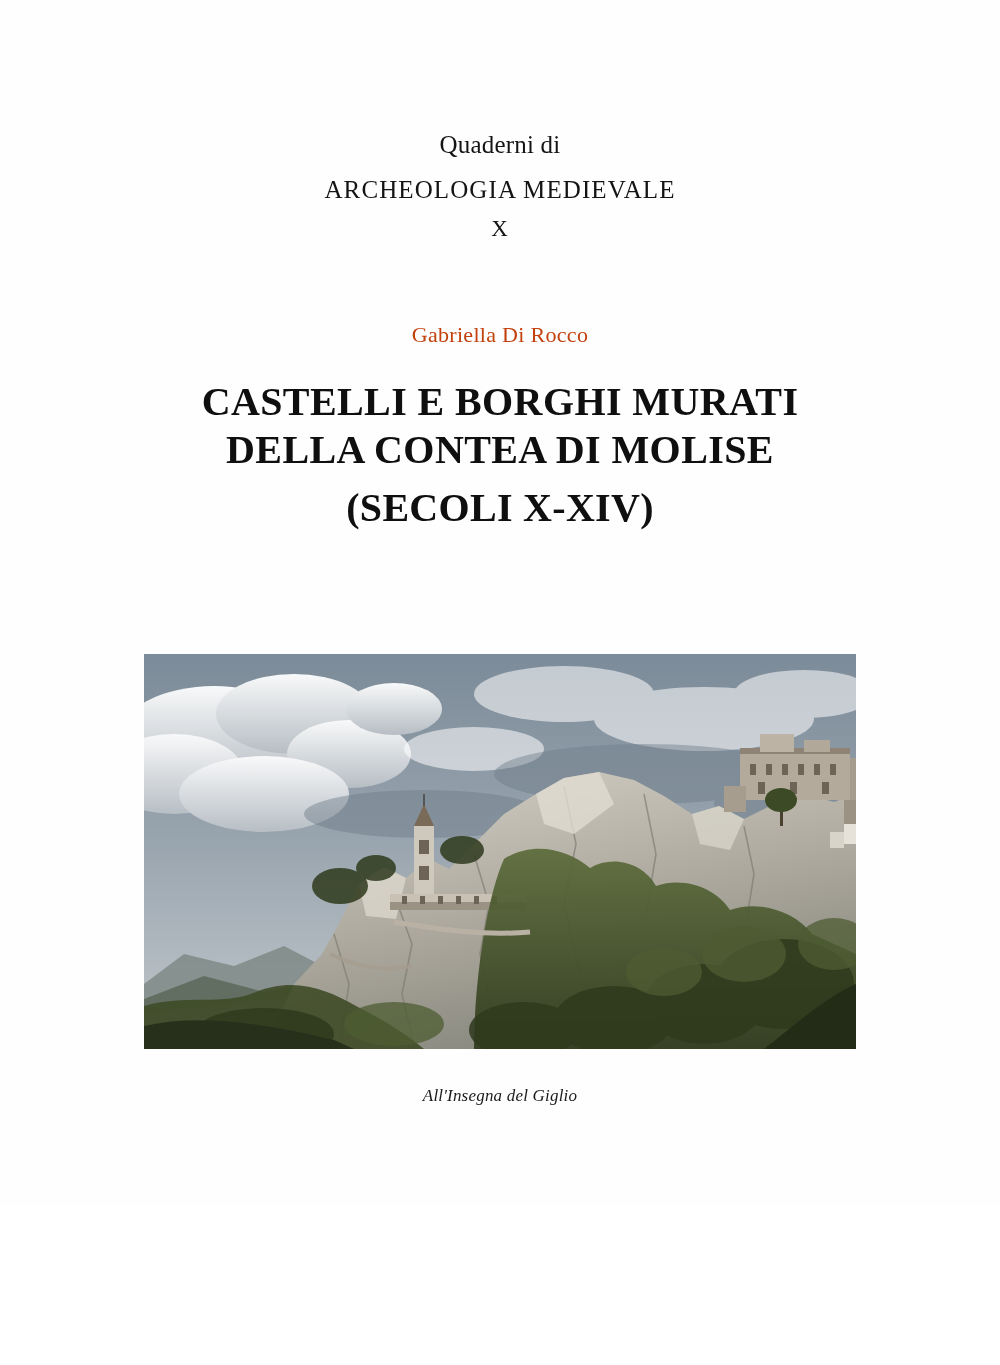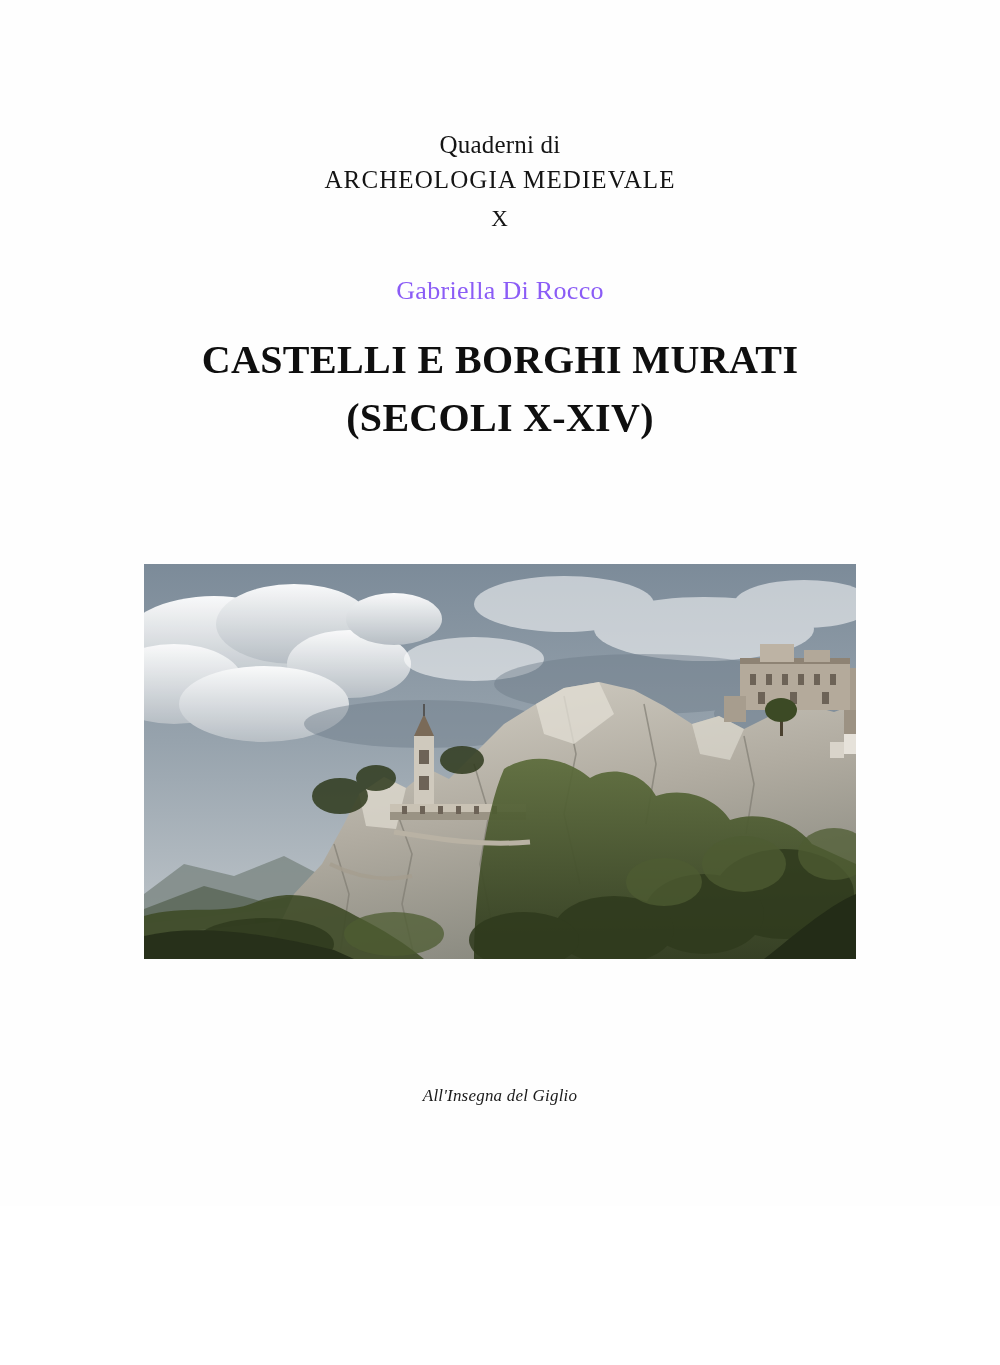--- a/index.html
+++ b/index.html
@@ -34,35 +34,35 @@
   }
   .series-line-1 {
     font-size: 25px;
     letter-spacing: 0.2px;
     color: #141414;
   }
   .series-line-2 {
     font-size: 25px;
     letter-spacing: 1.1px;
     color: #141414;
-    margin-top: 0;
+    margin-top: 10px;
   }
   .series-volume {
     font-size: 23px;
     letter-spacing: 1px;
     margin-top: 6px;
     color: #141414;
   }
 
   
   .author {
-    margin-top: 41px;
-    font-size: 26px;
+    margin-top: 77px;
+    font-size: 22px;
     letter-spacing: 0.3px;
-    color: #8b5cf6;
+    color: #c2410c;
     text-align: center;
   }
 
   
   .title-block {
     margin-top: 30px;
     text-align: center;
     line-height: 1.2;
   }
   .title-line {
@@ -113,20 +113,21 @@
   <div class="series">
     <div class="series-line-1">Quaderni di</div>
     <div class="series-line-2">ARCHEOLOGIA MEDIEVALE</div>
     <div class="series-volume">X</div>
   </div>
 
   <div class="author">Gabriella Di Rocco</div>
 
   <div class="title-block">
     <div class="title-line">CASTELLI E BORGHI MURATI</div>
+    <div class="title-line">DELLA CONTEA DI MOLISE</div>
     <div class="subtitle-line">(SECOLI X-XIV)</div>
   </div>
 
   <div class="cover-photo">
     <svg class="photo-svg" viewBox="0 0 712 395" preserveAspectRatio="none">
       <defs>
         <linearGradient id="skyGrad" x1="0" y1="0" x2="0" y2="1">
           <stop offset="0%" stop-color="#7c8b99"></stop>
           <stop offset="45%" stop-color="#97a3ad"></stop>
           <stop offset="100%" stop-color="#c3c9cd"></stop>

